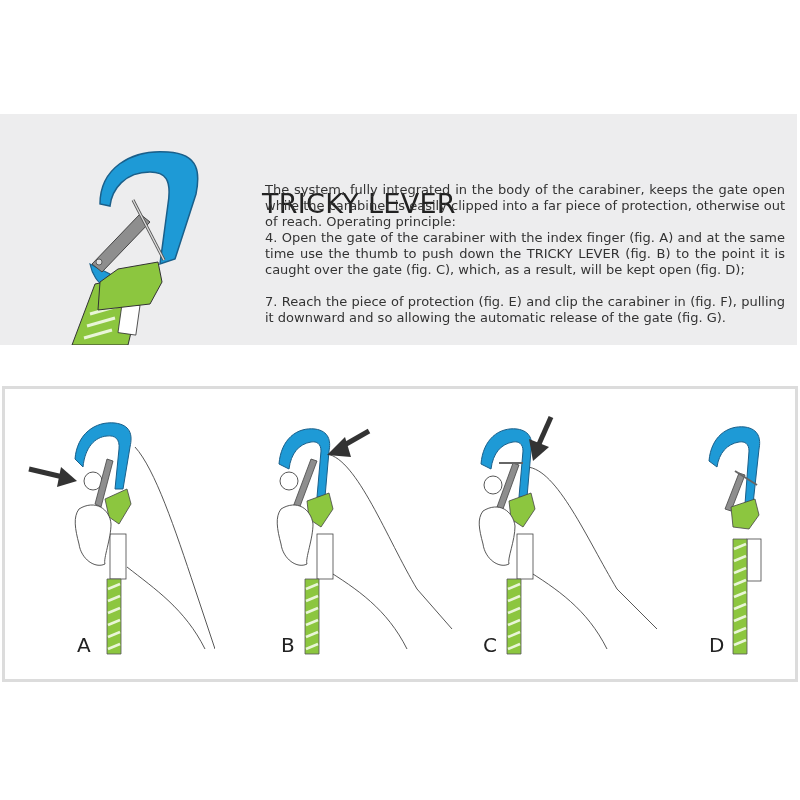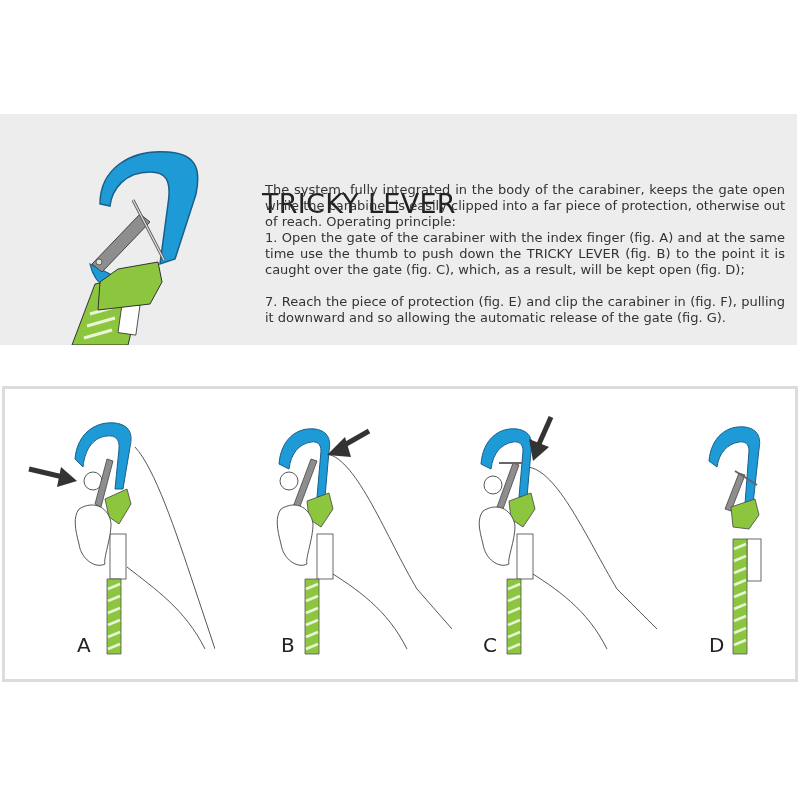--- a/index.html
+++ b/index.html
@@ -35,21 +35,21 @@
 
     <path d="M92 150 L140 100 L150 108 L102 158 Z" fill="#8e8e8e" stroke="#444" stroke-width="1"></path>
     <circle cx="99" cy="148" r="3" fill="#ddd" stroke="#444" stroke-width="0.8"></circle>
     <path d="M133 86 L164 146" stroke="#555" stroke-width="3" fill="none"></path>
     <path d="M133 86 L164 146" stroke="#ddd" stroke-width="1.3" fill="none"></path>
 
     <path d="M100 168 L118 155 L158 148 L162 168 L150 190 L98 196 Z" fill="#8cc63f" stroke="#333" stroke-width="1"></path>
   </svg>
   <h1 class="title">TRICKY LEVER</h1>
   <p class="para p1">The system, fully integrated in the body of the carabiner, keeps the gate open while the carabiner is easily clipped into a far piece of protection, otherwise out of reach. Operating principle:</p>
-  <p class="para p2">1. Open the gate of the carabiner with the index finger (fig. A) and at the same time use the thumb to push down the TRICKY LEVER (fig. B)  to the point it is caught over the gate (fig. C), which, as a result, will be kept open (fig. D);</p>
+  <p class="para p2">4. Open the gate of the carabiner with the index finger (fig. A) and at the same time use the thumb to push down the TRICKY LEVER (fig. B)  to the point it is caught over the gate (fig. C), which, as a result, will be kept open (fig. D);</p>
   <p class="para p3">7. Reach the piece of protection (fig. E) and clip the carabiner in (fig. F), pulling it downward and so allowing the automatic release of the gate (fig. G).</p>
 </div>
 
 <div class="fig-frame">
 
   <div class="fig" style="left:10px;width:200px;">
     <svg width="200" height="290" viewBox="0 0 200 290">
       <path d="M120 58 C140 80 160 140 180 200 L200 260" stroke="#444" fill="none" stroke-width="0.9"></path>
       <path d="M112 178 C140 200 170 220 190 260" stroke="#444" fill="none" stroke-width="0.9"></path>
       <rect x="95" y="145" width="16" height="45" fill="#fff" stroke="#444" stroke-width="0.8"></rect>

